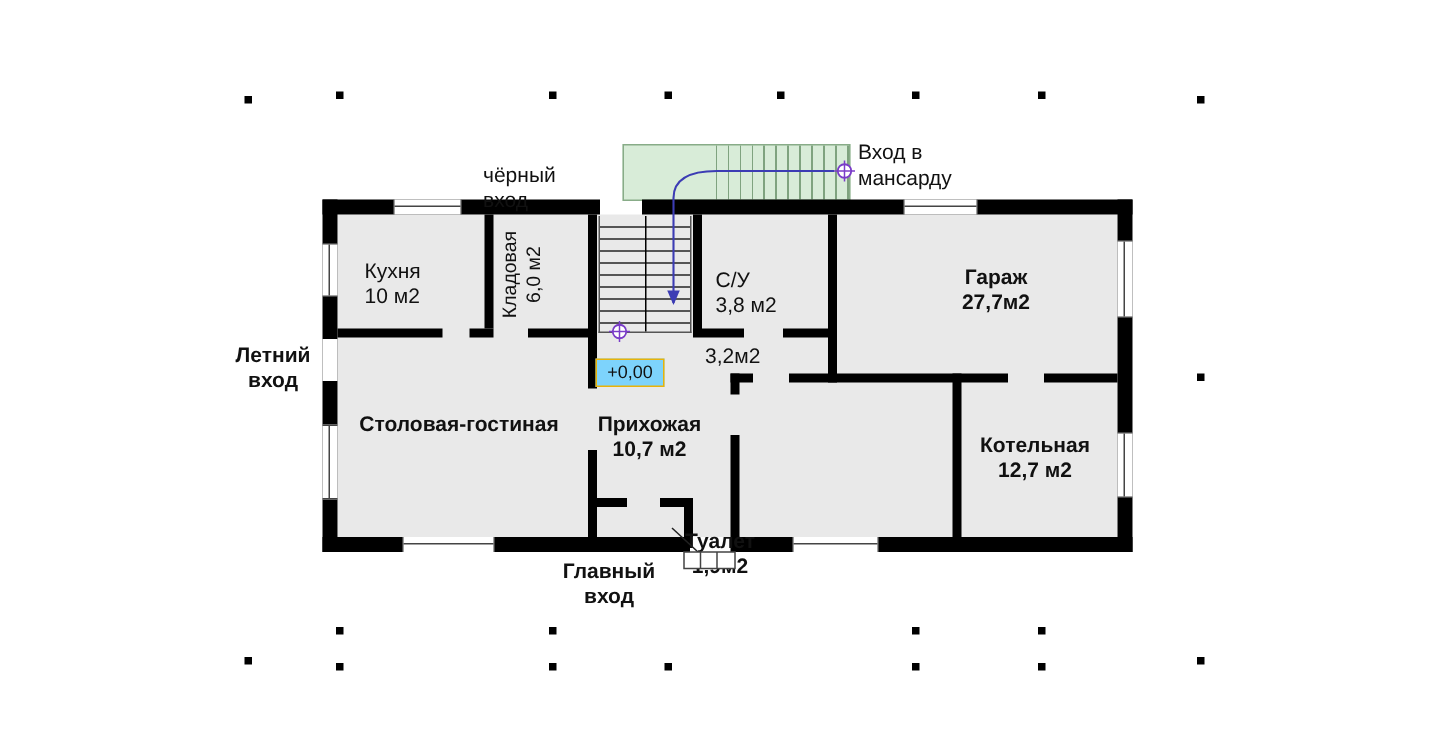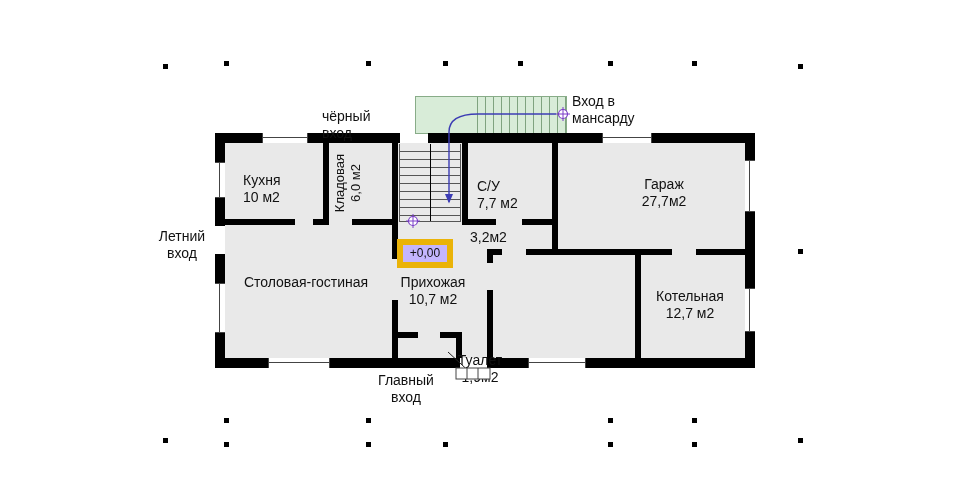--- a/index.html
+++ b/index.html
@@ -8,25 +8,25 @@
   .abs{position:absolute;}
   .wall{position:absolute;background:#000;}
   .fill{position:absolute;background:#e9e9e9;}
   .winh{position:absolute;height:10px;background:#fff;border-left:1px solid #444;border-right:1px solid #444;box-sizing:border-box;}
   .winh::after{content:"";position:absolute;left:0;right:0;top:4px;height:1px;background:#444;}
   .winv{position:absolute;width:10px;background:#fff;border-top:1px solid #444;border-bottom:1px solid #444;box-sizing:border-box;}
   .winv::after{content:"";position:absolute;top:0;bottom:0;left:4px;width:1px;background:#444;}
   .opening{position:absolute;background:#fff;}
   .dot{position:absolute;width:5px;height:5px;background:#000;}
   .lbl{position:absolute;font-size:14px;line-height:17px;}
-  .c{text-align:center;}
+  .c{text-align:center;font-weight:bold;}
   .vertlbl{position:absolute;left:304px;top:166px;width:90px;height:34px;
            transform:rotate(-90deg);font-size:13px;line-height:16px;text-align:center;}
-  .elev{position:absolute;left:397px;top:239px;width:44px;height:17px;border:6px solid #eab308;
-        background:#c4b5fd;font-size:12px;line-height:17px;text-align:center;}
+  .elev{position:absolute;left:397px;top:239px;width:44px;height:17px;border:1px solid #eab308;
+        background:#7dd3fc;font-size:12px;line-height:17px;text-align:center;}
   .stair-in{position:absolute;left:399px;top:144px;width:62px;height:78px;
             background-color:#e9e9e9;
             background-image:repeating-linear-gradient(to bottom,transparent 0 7px,#555 7px 8px);
             border-left:1px solid #555;border-right:1px solid #555;border-bottom:1px solid #555;box-sizing:border-box;}
   .stair-in::after{content:"";position:absolute;left:50%;top:0;bottom:0;width:1px;background:#000;}
   .green-zone{position:absolute;left:415px;top:96px;width:152px;height:38px;
               background:#d8ecd8;border:1px solid #88ac88;box-sizing:border-box;}
   .green-treads{position:absolute;left:54px;top:0;width:96px;height:36px;
                 background-image:repeating-linear-gradient(to right,transparent 0 7px,#7fa37f 7px 8px);}
 </style>
@@ -106,21 +106,21 @@
   <div class="lbl" style="left:243px;top:172px">
     <div>Кухня</div>
     <div>10 м2</div>
   </div>
   <div class="vertlbl">
     <div>Кладовая</div>
     <div>6,0 м2</div>
   </div>
   <div class="lbl" style="left:477px;top:178px">
     <div>С/У</div>
-    <div>7,7 м2</div>
+    <div>3,8 м2</div>
   </div>
   <div class="lbl c" style="left:614px;top:176px;width:100px">
     <div>Гараж</div>
     <div>27,7м2</div>
   </div>
   <div class="lbl c" style="left:230px;top:274px;width:152px">
     <div>Столовая-гостиная</div>
   </div>
   <div class="lbl c" style="left:392px;top:274px;width:82px">
     <div>Прихожая</div>

